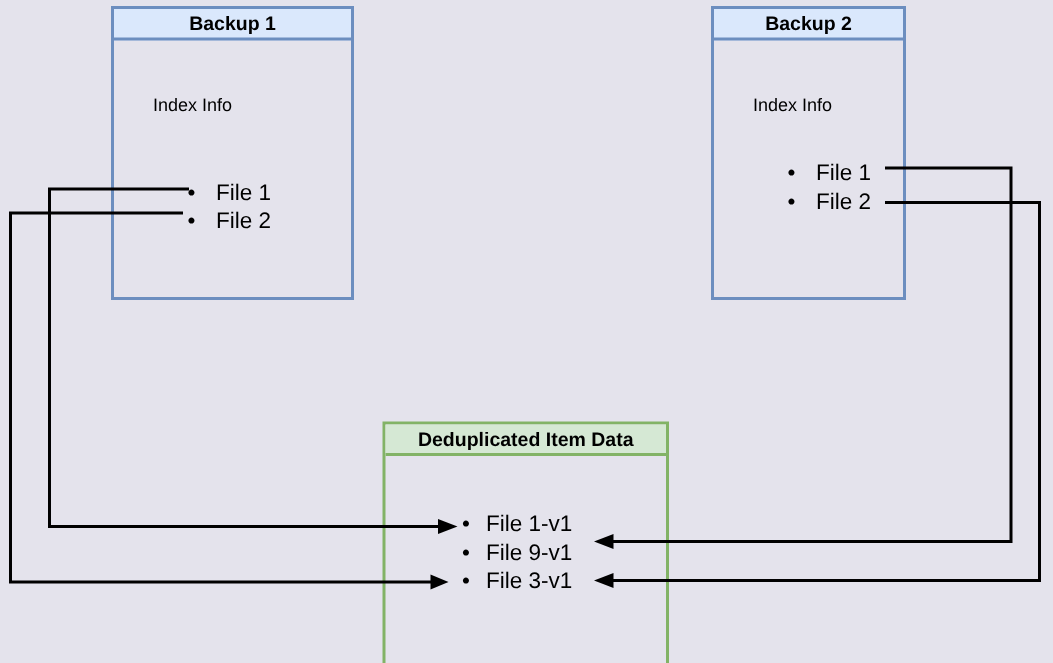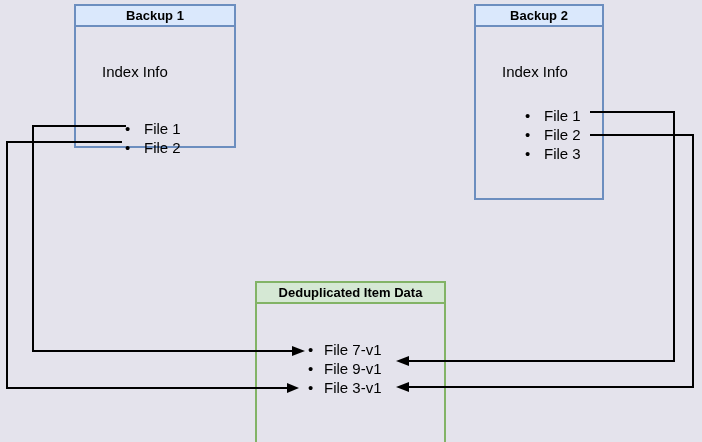--- a/index.html
+++ b/index.html
@@ -27,21 +27,21 @@
     text-align:center;
     font-size:13px;
     font-weight:bold;
     color:#000;
   }
   .blue .box-title{background:#dae8fc;border-bottom:2px solid #6c8ebf;}
   .green .box-title{background:#d5e8d4;border-bottom:2px solid #82b366;}
   .subtitle{
     position:absolute;
     left:26px;top:57px;
-    font-size:15px;
+    font-size:12px;
     color:#000;
     white-space:nowrap;
     text-align:center;
   }
   .file-list{
     position:absolute;
     left:0;right:0;
   }
   .li{
     position:relative;
@@ -64,21 +64,21 @@
     pointer-events:none;
   }
   .connector-overlay polyline{fill:none;stroke:#000;stroke-width:2;}
   .connector-overlay polygon{fill:#000;stroke:none;}
 </style>
 </head>
 <body>
 
 <div class="canvas">
 
-  <div class="box blue backup" style="left:74px;top:4px;width:162px;height:144px;">
+  <div class="box blue backup" style="left:74px;top:4px;width:162px;height:196px;">
     <div class="box-title">Backup 1</div>
     <div class="subtitle">Index Info</div>
     <div class="file-list" style="top:113px;">
       <div class="li">
         <span class="bullet"></span>
         <span class="label">File 1</span>
       </div>
       <div class="li">
         <span class="bullet"></span>
         <span class="label">File 2</span>
@@ -91,33 +91,29 @@
     <div class="subtitle">Index Info</div>
     <div class="file-list" style="top:100px;">
       <div class="li">
         <span class="bullet"></span>
         <span class="label">File 1</span>
       </div>
       <div class="li">
         <span class="bullet"></span>
         <span class="label">File 2</span>
       </div>
-      <div class="li">
-        <span class="bullet"></span>
-        <span class="label">File 3</span>
-      </div>
     </div>
   </div>
 
   <div class="box green dedup" style="left:255px;top:281px;width:191px;height:192px;">
     <div class="box-title">Deduplicated Item Data</div>
     <div class="file-list" style="top:57px;">
       <div class="li">
         <span class="bullet"></span>
-        <span class="label">File 7-v1</span>
+        <span class="label">File 1-v1</span>
       </div>
       <div class="li">
         <span class="bullet"></span>
         <span class="label">File 9-v1</span>
       </div>
       <div class="li">
         <span class="bullet"></span>
         <span class="label">File 3-v1</span>
       </div>
     </div>

